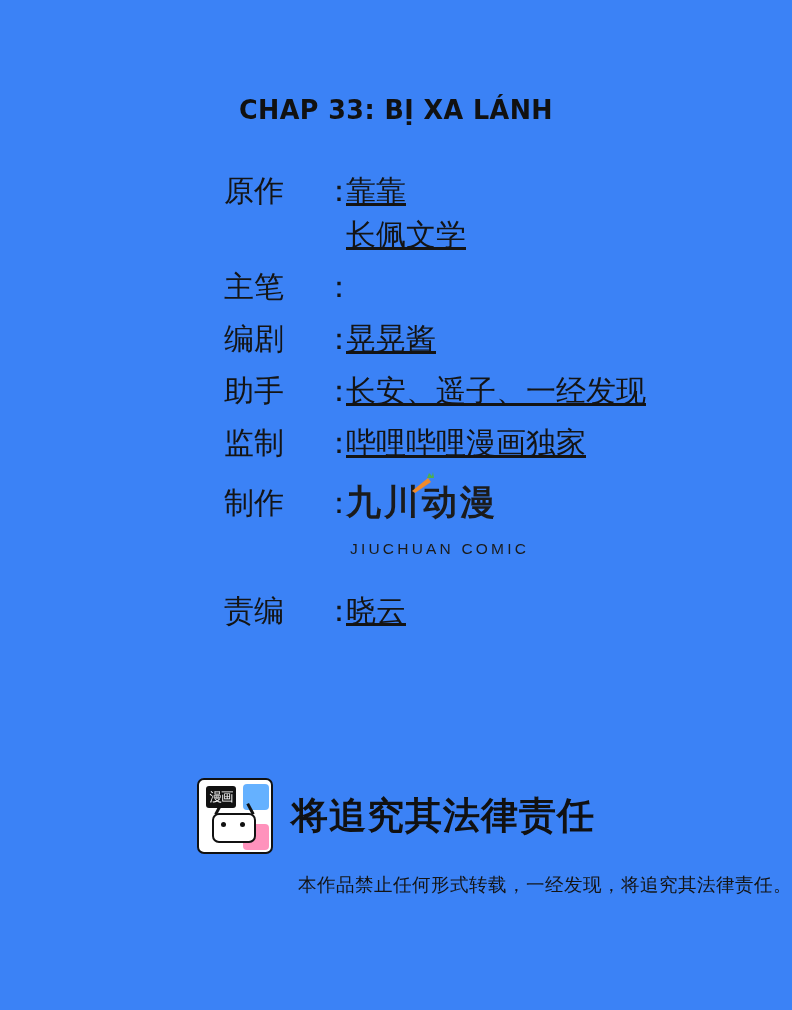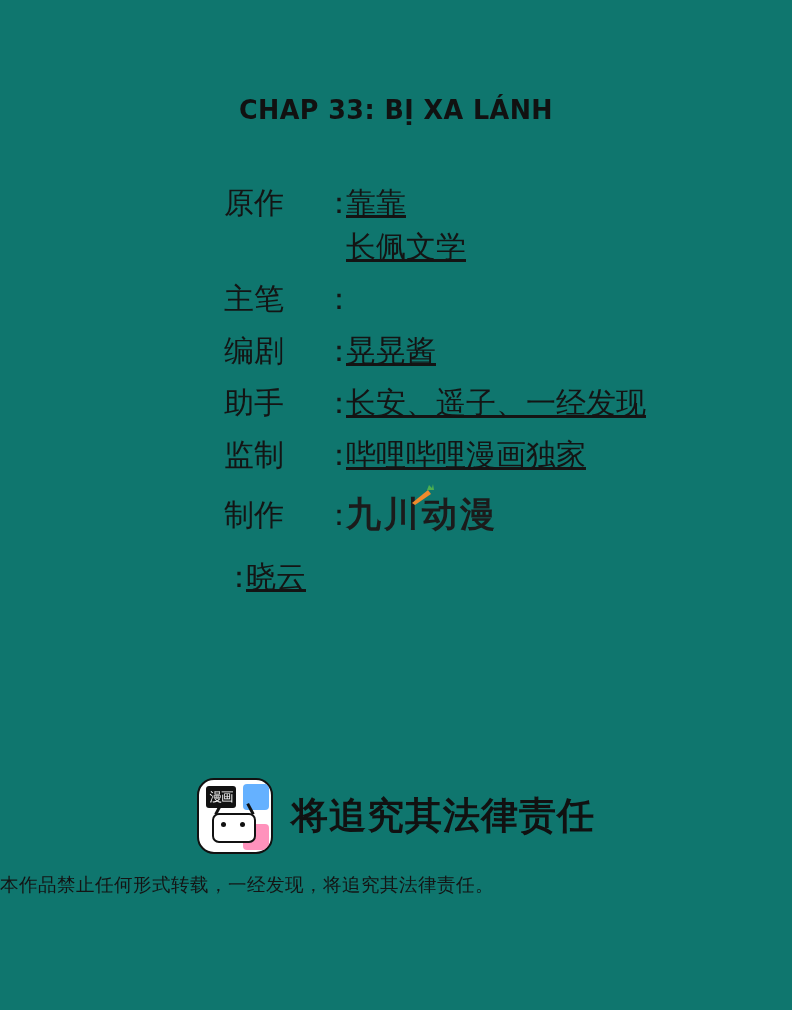--- a/index.html
+++ b/index.html
@@ -12,42 +12,42 @@
     height: 1010px;
     position: relative;
     font-family: "Liberation Sans", sans-serif;
     color: #1a1a1a;
     overflow: hidden;
   }
 
   .page {
     position: absolute;
     inset: 0;
-    background: #0f766e;
+    background: #3b82f6;
   }
 
   
   .chapter-title {
     position: absolute;
     top: 94px;
     left: 0;
     width: 792px;
     text-align: center;
     font-family: "DejaVu Sans", sans-serif;
     font-weight: 700;
     font-size: 27px;
     letter-spacing: 0.5px;
     color: #111111;
     transform: scaleX(0.94);
   }
 
   
   .credits {
     position: absolute;
-    top: 180px;
+    top: 168px;
     left: 224px;
     width: 520px;
   }
   .credit-row {
     display: flex;
     align-items: flex-start;
     margin-bottom: 6px;
     font-family: "DejaVu Sans", sans-serif;
     font-size: 30px;
     line-height: 46px;
@@ -124,21 +124,21 @@
     left: 0;
     width: 792px;
     display: flex;
     align-items: center;
     justify-content: center;
     gap: 18px;
   }
   .brand-icon {
     width: 72px;
     height: 72px;
-    border-radius: 17px;
+    border-radius: 7px;
     background: #ffffff;
     border: 2.5px solid #111111;
     position: relative;
     overflow: hidden;
     flex: 0 0 auto;
   }
   .brand-icon .tag {
     position: absolute;
     left: 7px;
     top: 6px;
@@ -210,21 +210,21 @@
     font-size: 37px;
     letter-spacing: 1px;
     color: #111111;
   }
 
   .disclaimer {
     position: absolute;
     top: 872px;
     left: 0;
     width: 792px;
-    text-align: left;
+    text-align: right;
     font-family: "DejaVu Sans", sans-serif;
     font-size: 18.5px;
     letter-spacing: 0.5px;
     color: #141414;
   }
 </style>
 </head>
 <body>
 
 <div class="page">
@@ -270,26 +270,28 @@
 
     <div class="studio-row">
       <span class="credit-label">制作</span>
       <span class="credit-colon">：</span>
       <span class="studio-logo">
         <svg class="carrot" viewBox="0 0 26 22">
           <path d="M4 19 L20 6 L23 10 L7 21 Z" fill="#f08a2c"></path>
           <path d="M19 6 L21 1 L24 4 L25 0 L26 6 Z" fill="#4caf50"></path>
         </svg>
         <div class="studio-cn">九川动漫</div>
+        <div class="studio-en">JIUCHUAN COMIC</div>
       </span>
     </div>
 
     <div class="spacer-row"></div>
 
     <div class="credit-row">
+      <span class="credit-label">责编</span>
       <span class="credit-colon">：</span>
       <span class="credit-value">晓云</span>
     </div>
 
   </div>
 
   <div class="brand">
     <div class="brand-icon">
       <div class="blue"></div>
       <div class="pink"></div>

